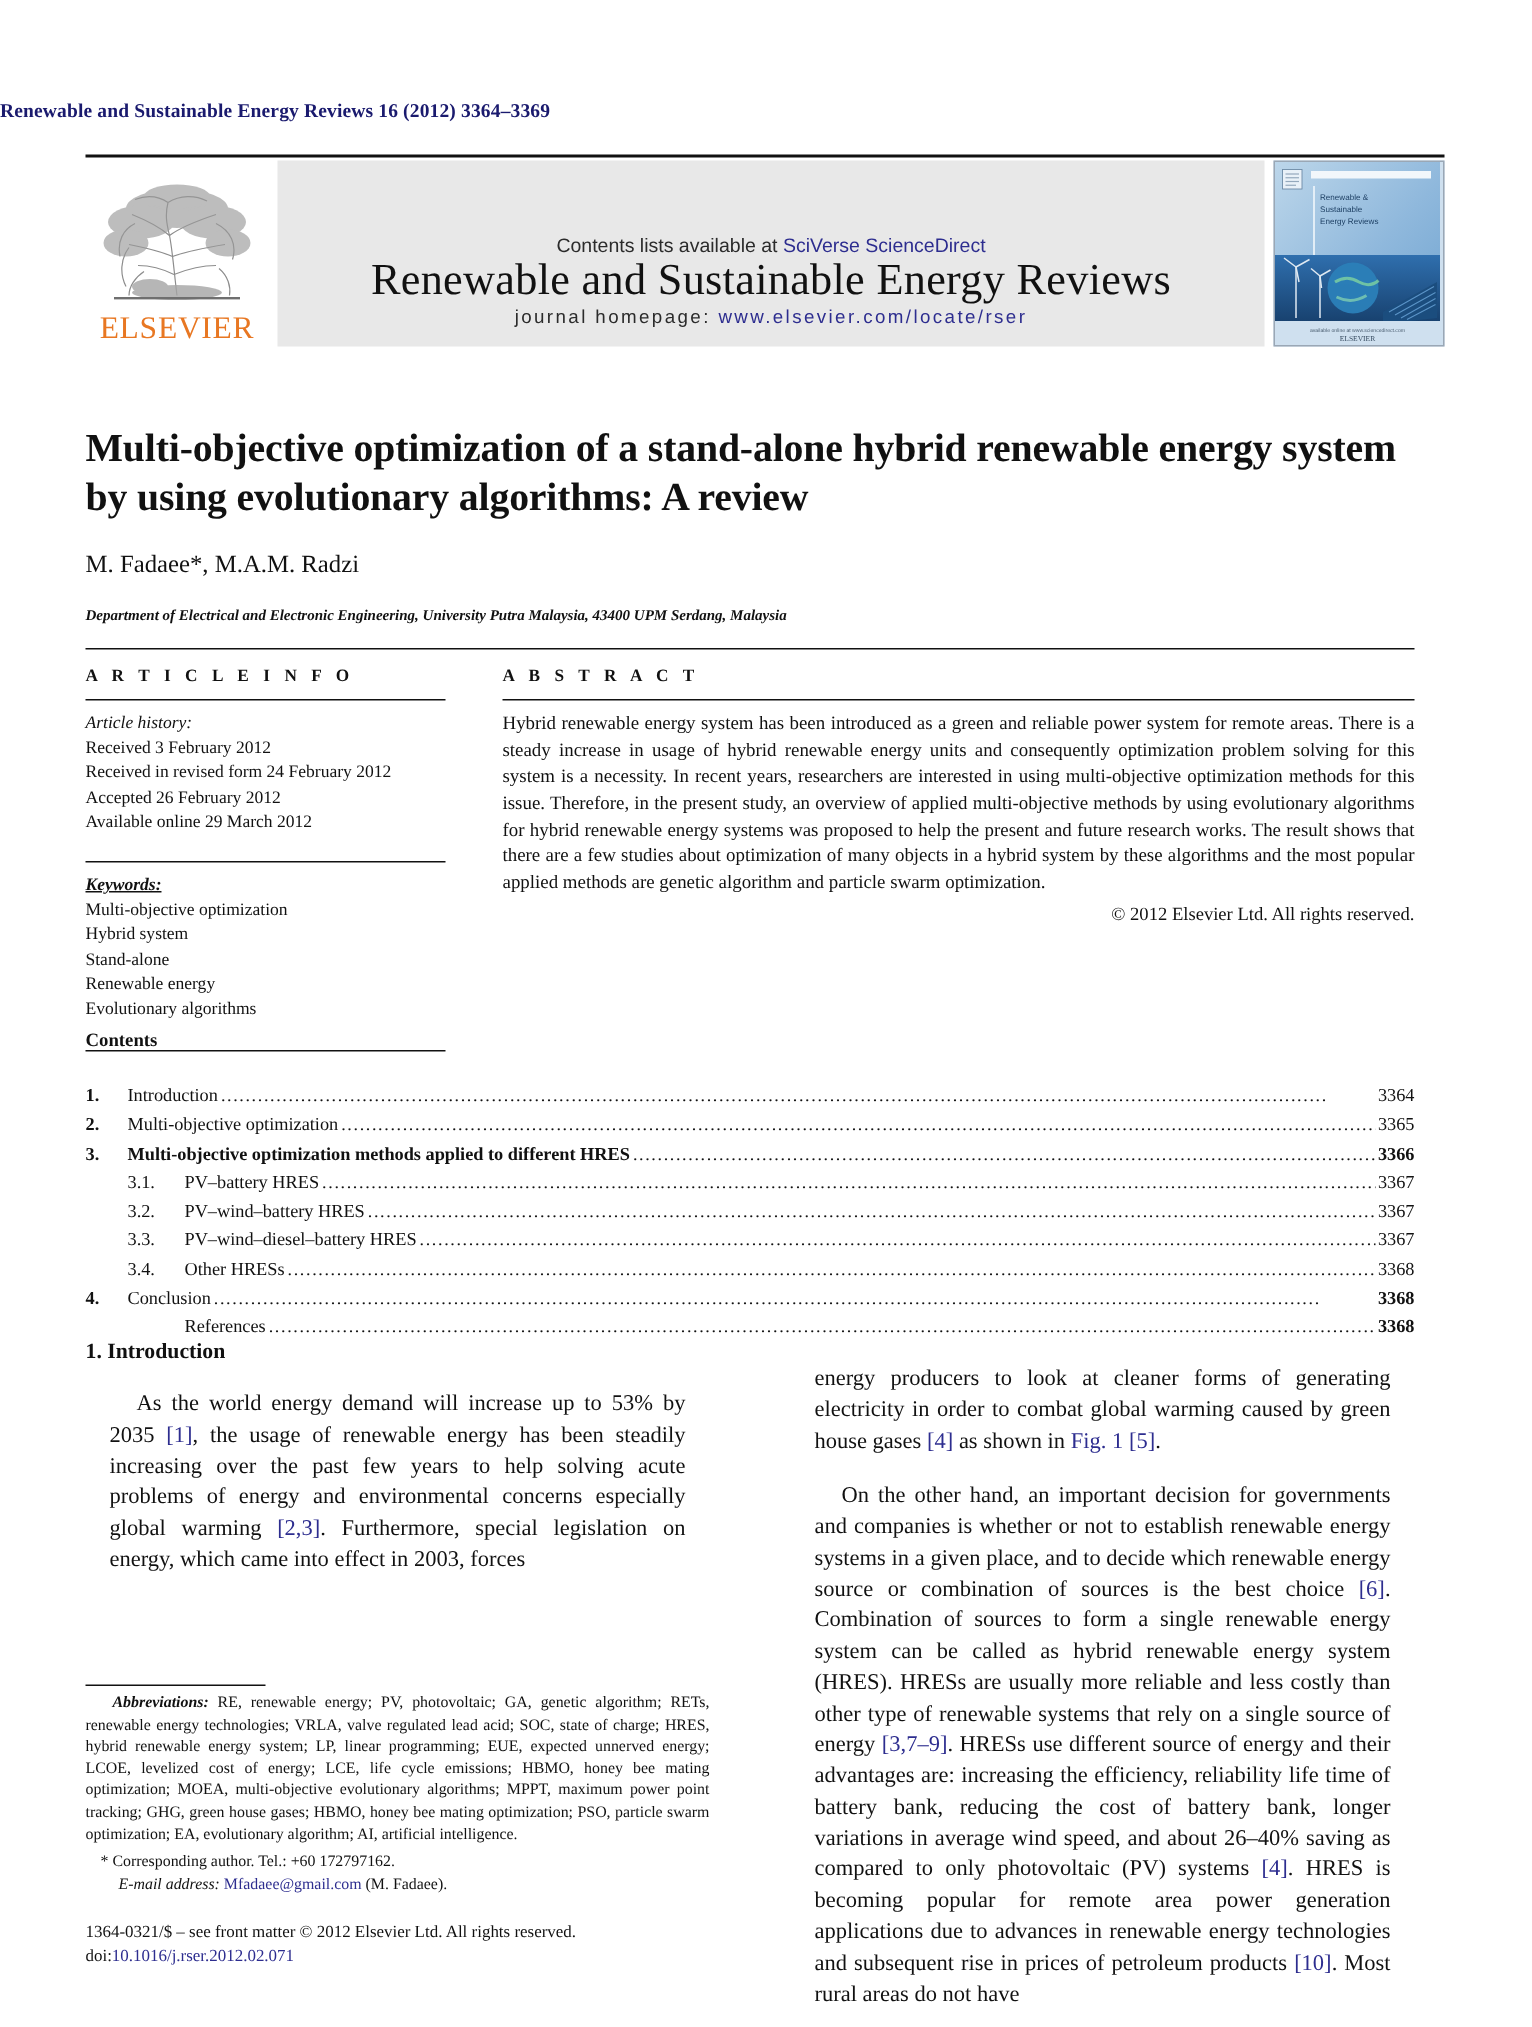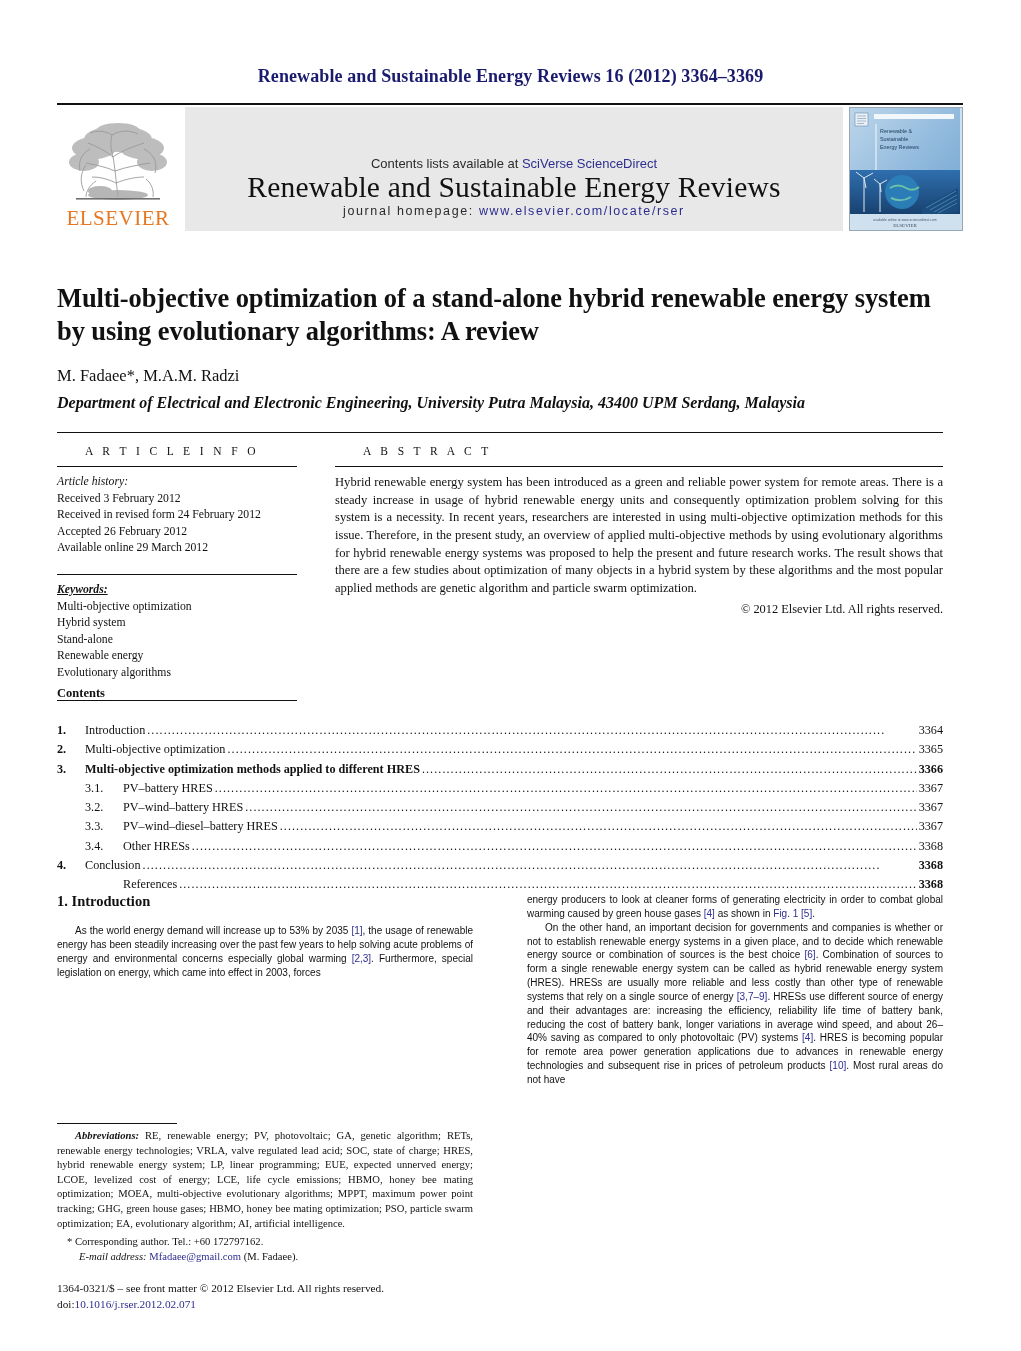--- a/index.html
+++ b/index.html
@@ -21,24 +21,24 @@
     height: 1351px;
     box-sizing: border-box;
   }
 
   
   .runhead {
     position: absolute;
     top: 66px;
     left: 0;
     width: 1021px;
-    text-align: center;
-    font-family: "Liberation Serif", serif;
-    font-weight: bold;
-    font-size: 18px;
+    text-align: left;
+    font-family: "Liberation Serif", serif;
+    font-weight: bold;
+    font-size: 13px;
     color: #1a1a6e;
     letter-spacing: 0.1px;
   }
 
   
   .masthead {
     position: absolute;
     top: 103px;
     left: 57px;
     width: 906px;
@@ -131,50 +131,49 @@
     font-weight: bold;
     letter-spacing: -0.1px;
   }
   .authors {
     margin-top: 17px;
     font-family: "Liberation Serif", serif;
     font-size: 16.5px;
     color: #111;
   }
   .affiliation {
-    margin-top: 8px;
+    margin-top: 19px;
     font-family: "Liberation Serif", serif;
     font-style: italic;
     font-weight: bold;
-    font-size: 16px;
+    font-size: 10px;
     color: #111;
   }
 
   
   .info-abstract {
     position: absolute;
     top: 432px;
     left: 57px;
     width: 886px;
     border-top: 1.6px solid #111;
     padding-top: 12px;
     display: flex;
   }
   .col-info { width: 240px; flex: 0 0 240px; }
   .col-gap  { width: 38px; flex: 0 0 38px; }
   .col-abs  { flex: 1 1 auto; }
 
   .sect-head {
     font-family: "Liberation Serif", serif;
-    font-weight: normal;
+    font-weight: bold;
     font-size: 11.5px;
     letter-spacing: 3.4px;
     color: #111;
     margin-bottom: 9px;
-    margin-left: 28px;
   }
   .rule { border-top: 1.4px solid #111; }
   .hist {
     padding-top: 7px;
     font-family: "Liberation Serif", serif;
     font-size: 11.7px;
     line-height: 1.42;
     color: #111;
   }
   .hist .lbl { font-style: italic; }
@@ -262,25 +261,25 @@
   .bgap { width: 54px; flex: 0 0 54px; }
 
   h2.secnum {
     font-family: "Liberation Serif", serif;
     font-size: 14.5px;
     font-weight: bold;
     margin: 0 0 14px 0;
     color: #111;
   }
   p.body {
-    font-family: Liberation Sans, sans-serif;
-    font-size: 10px;
+    font-family: Liberation Serif, serif;
+    font-size: 15px;
     line-height: 1.385;
     text-align: justify;
-    margin: 0;
+    margin: 16px;
     color: #111;
     text-indent: 18px;
   }
   p.body.noindent { text-indent: 0; }
   .ref { color: #2d2d8f; }
 
   
   .footnote {
     position: absolute;
     bottom: 0;

